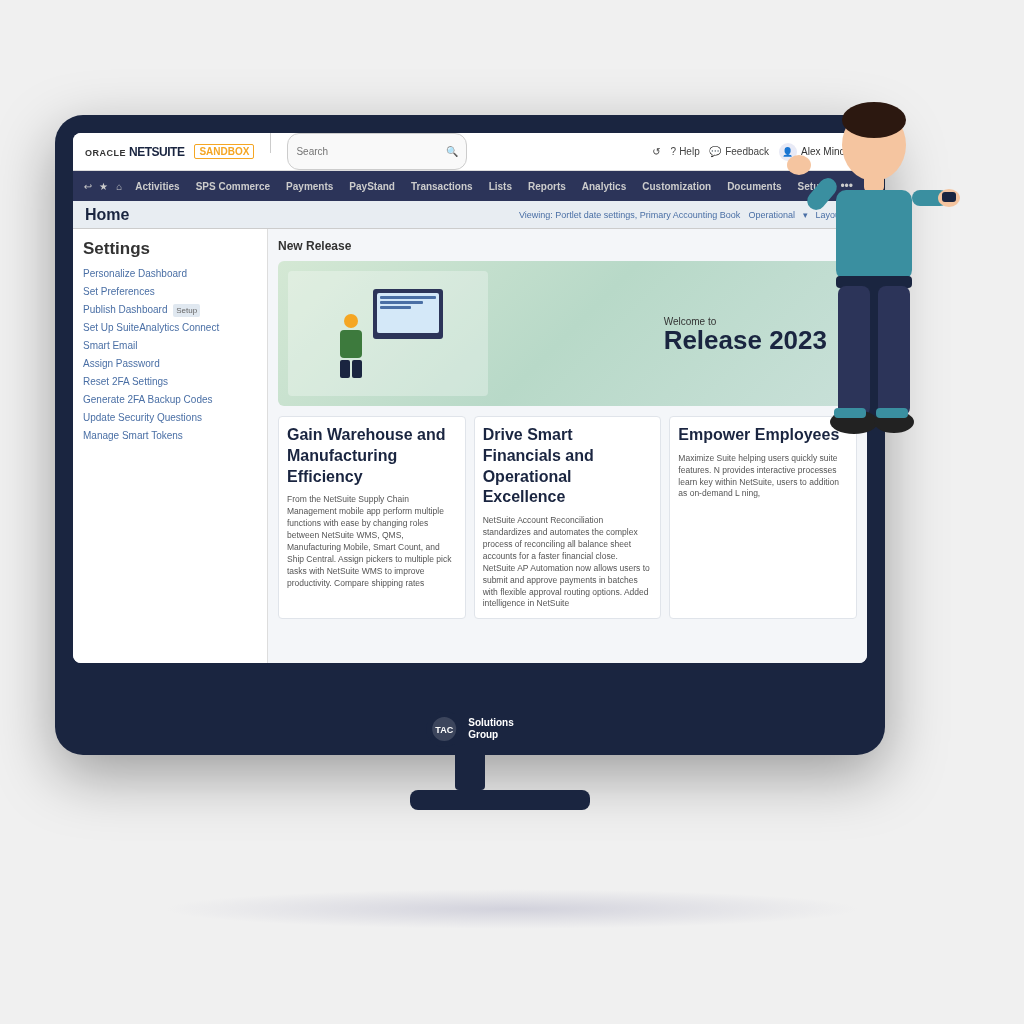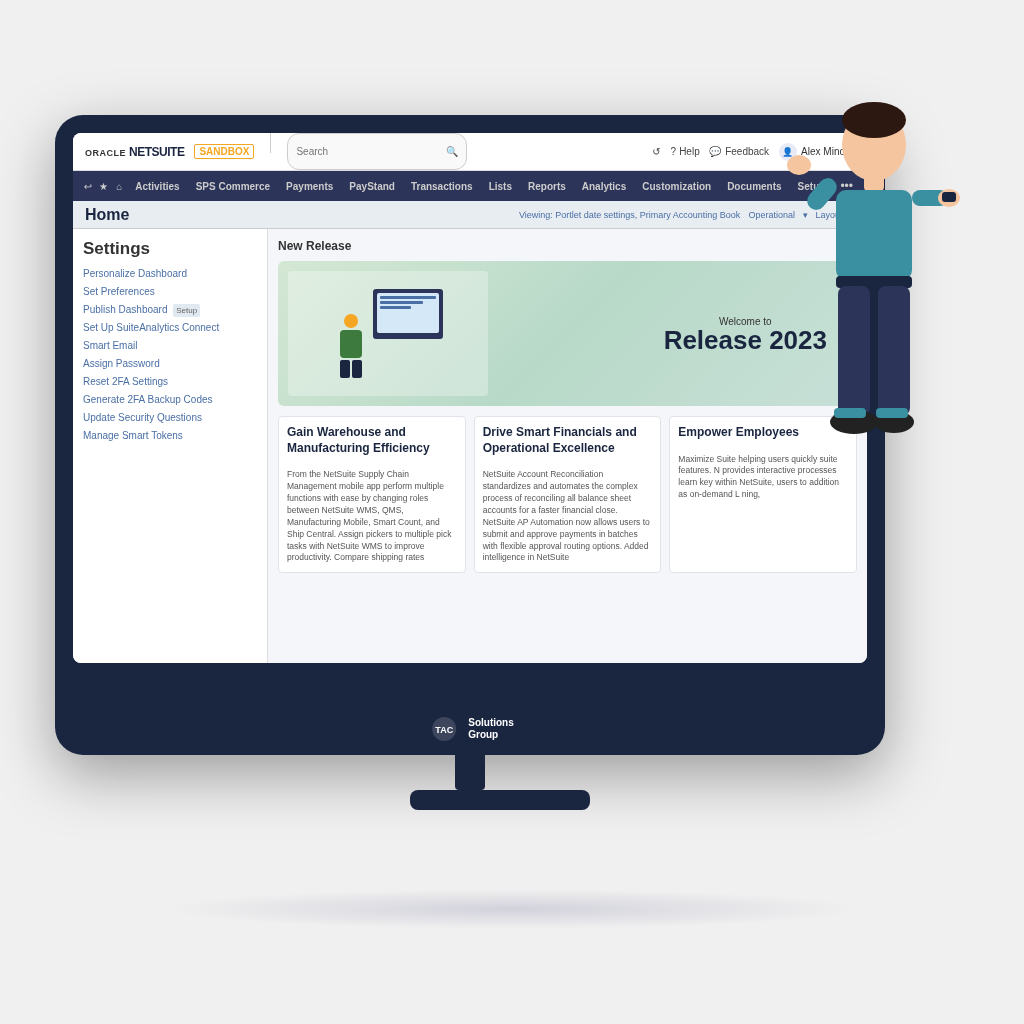--- a/index.html
+++ b/index.html
@@ -332,21 +332,21 @@
       position: relative;
       overflow: hidden;
       display: flex;
       align-items: center;
     }
     .release-banner-text {
       position: absolute;
       right: 30px;
       top: 50%;
       transform: translateY(-50%);
-      text-align: center;
+      text-align: left;
     }
     .release-welcome {
       font-size: 10px;
       color: #333;
     }
     .release-year {
       font-size: 26px;
       font-weight: bold;
       color: #1a2540;
       line-height: 1;
@@ -371,24 +371,24 @@
       grid-template-columns: 1fr 1fr 1fr;
       gap: 8px;
     }
     .ns-card {
       background: #fff;
       border-radius: 4px;
       padding: 8px;
       border: 1px solid #e0e4ea;
     }
     .ns-card-title {
-      font-size: 12px;
+      font-size: 16px;
       font-weight: bold;
       color: #1a2540;
-      margin-bottom: 13px;
+      margin-bottom: 7px;
       line-height: 1.3;
     }
     .ns-card-text {
       font-size: 8.5px;
       color: #555;
       line-height: 1.4;
     }
 
     
     .person {

